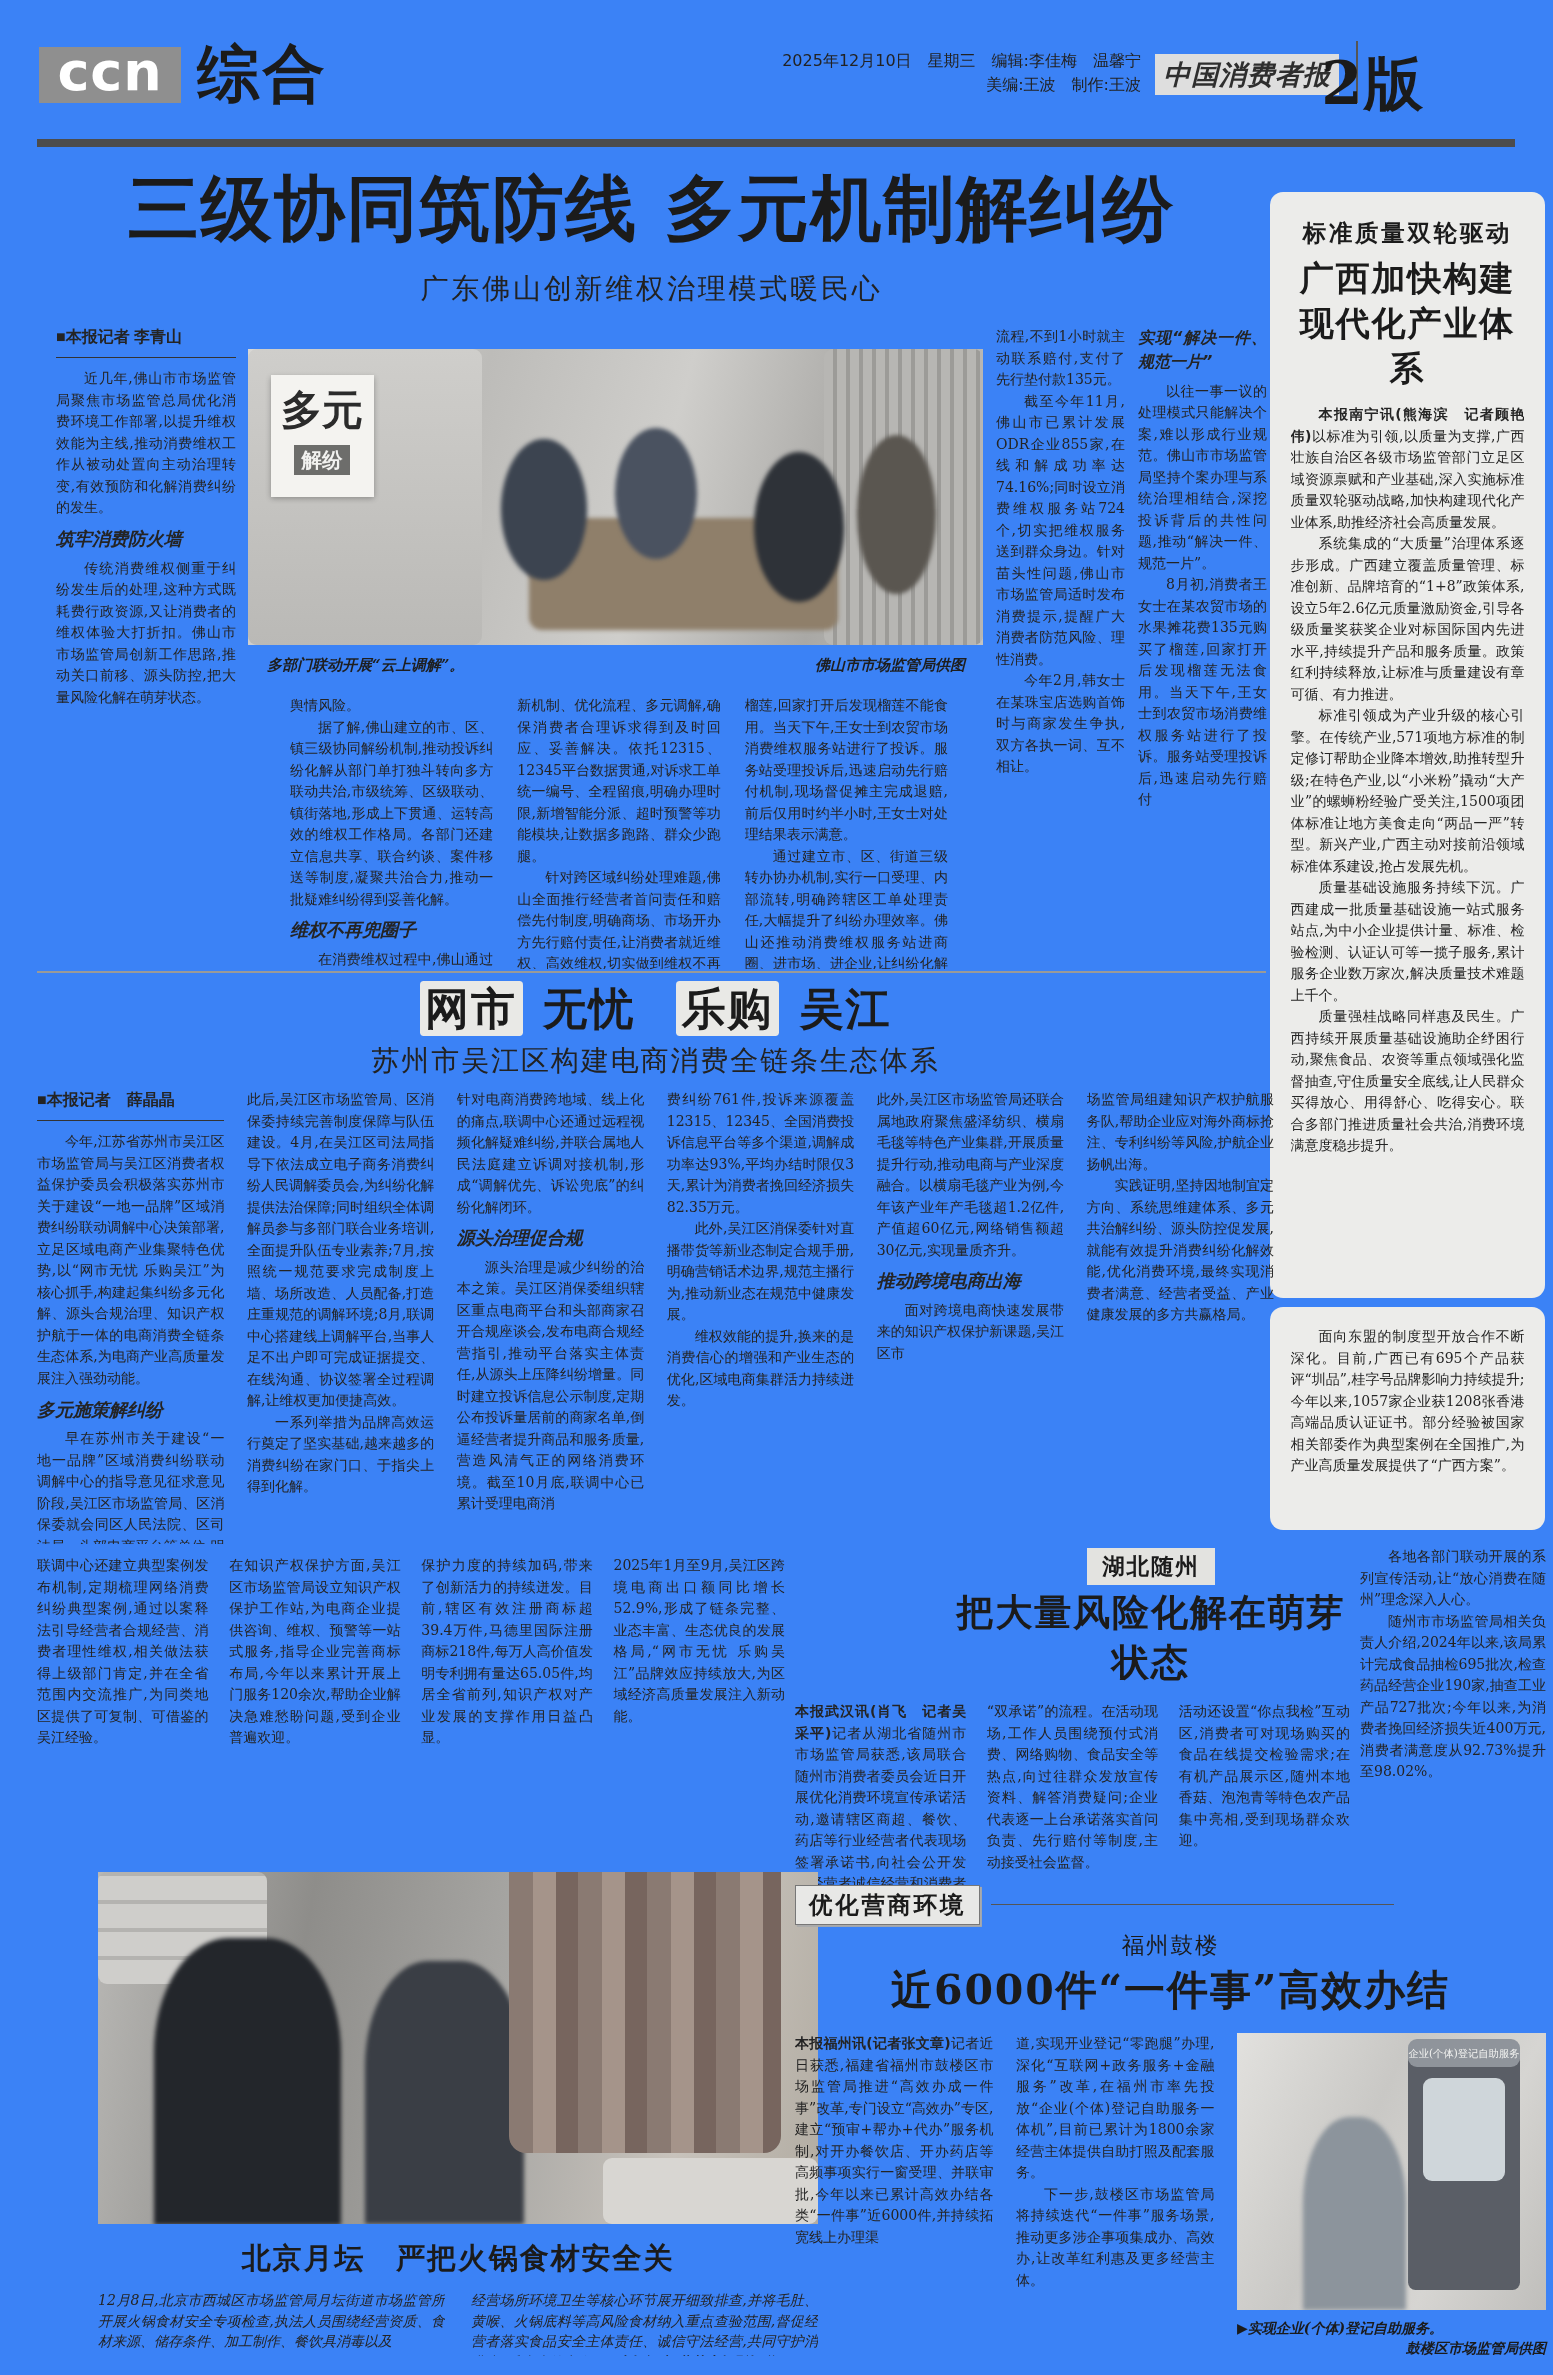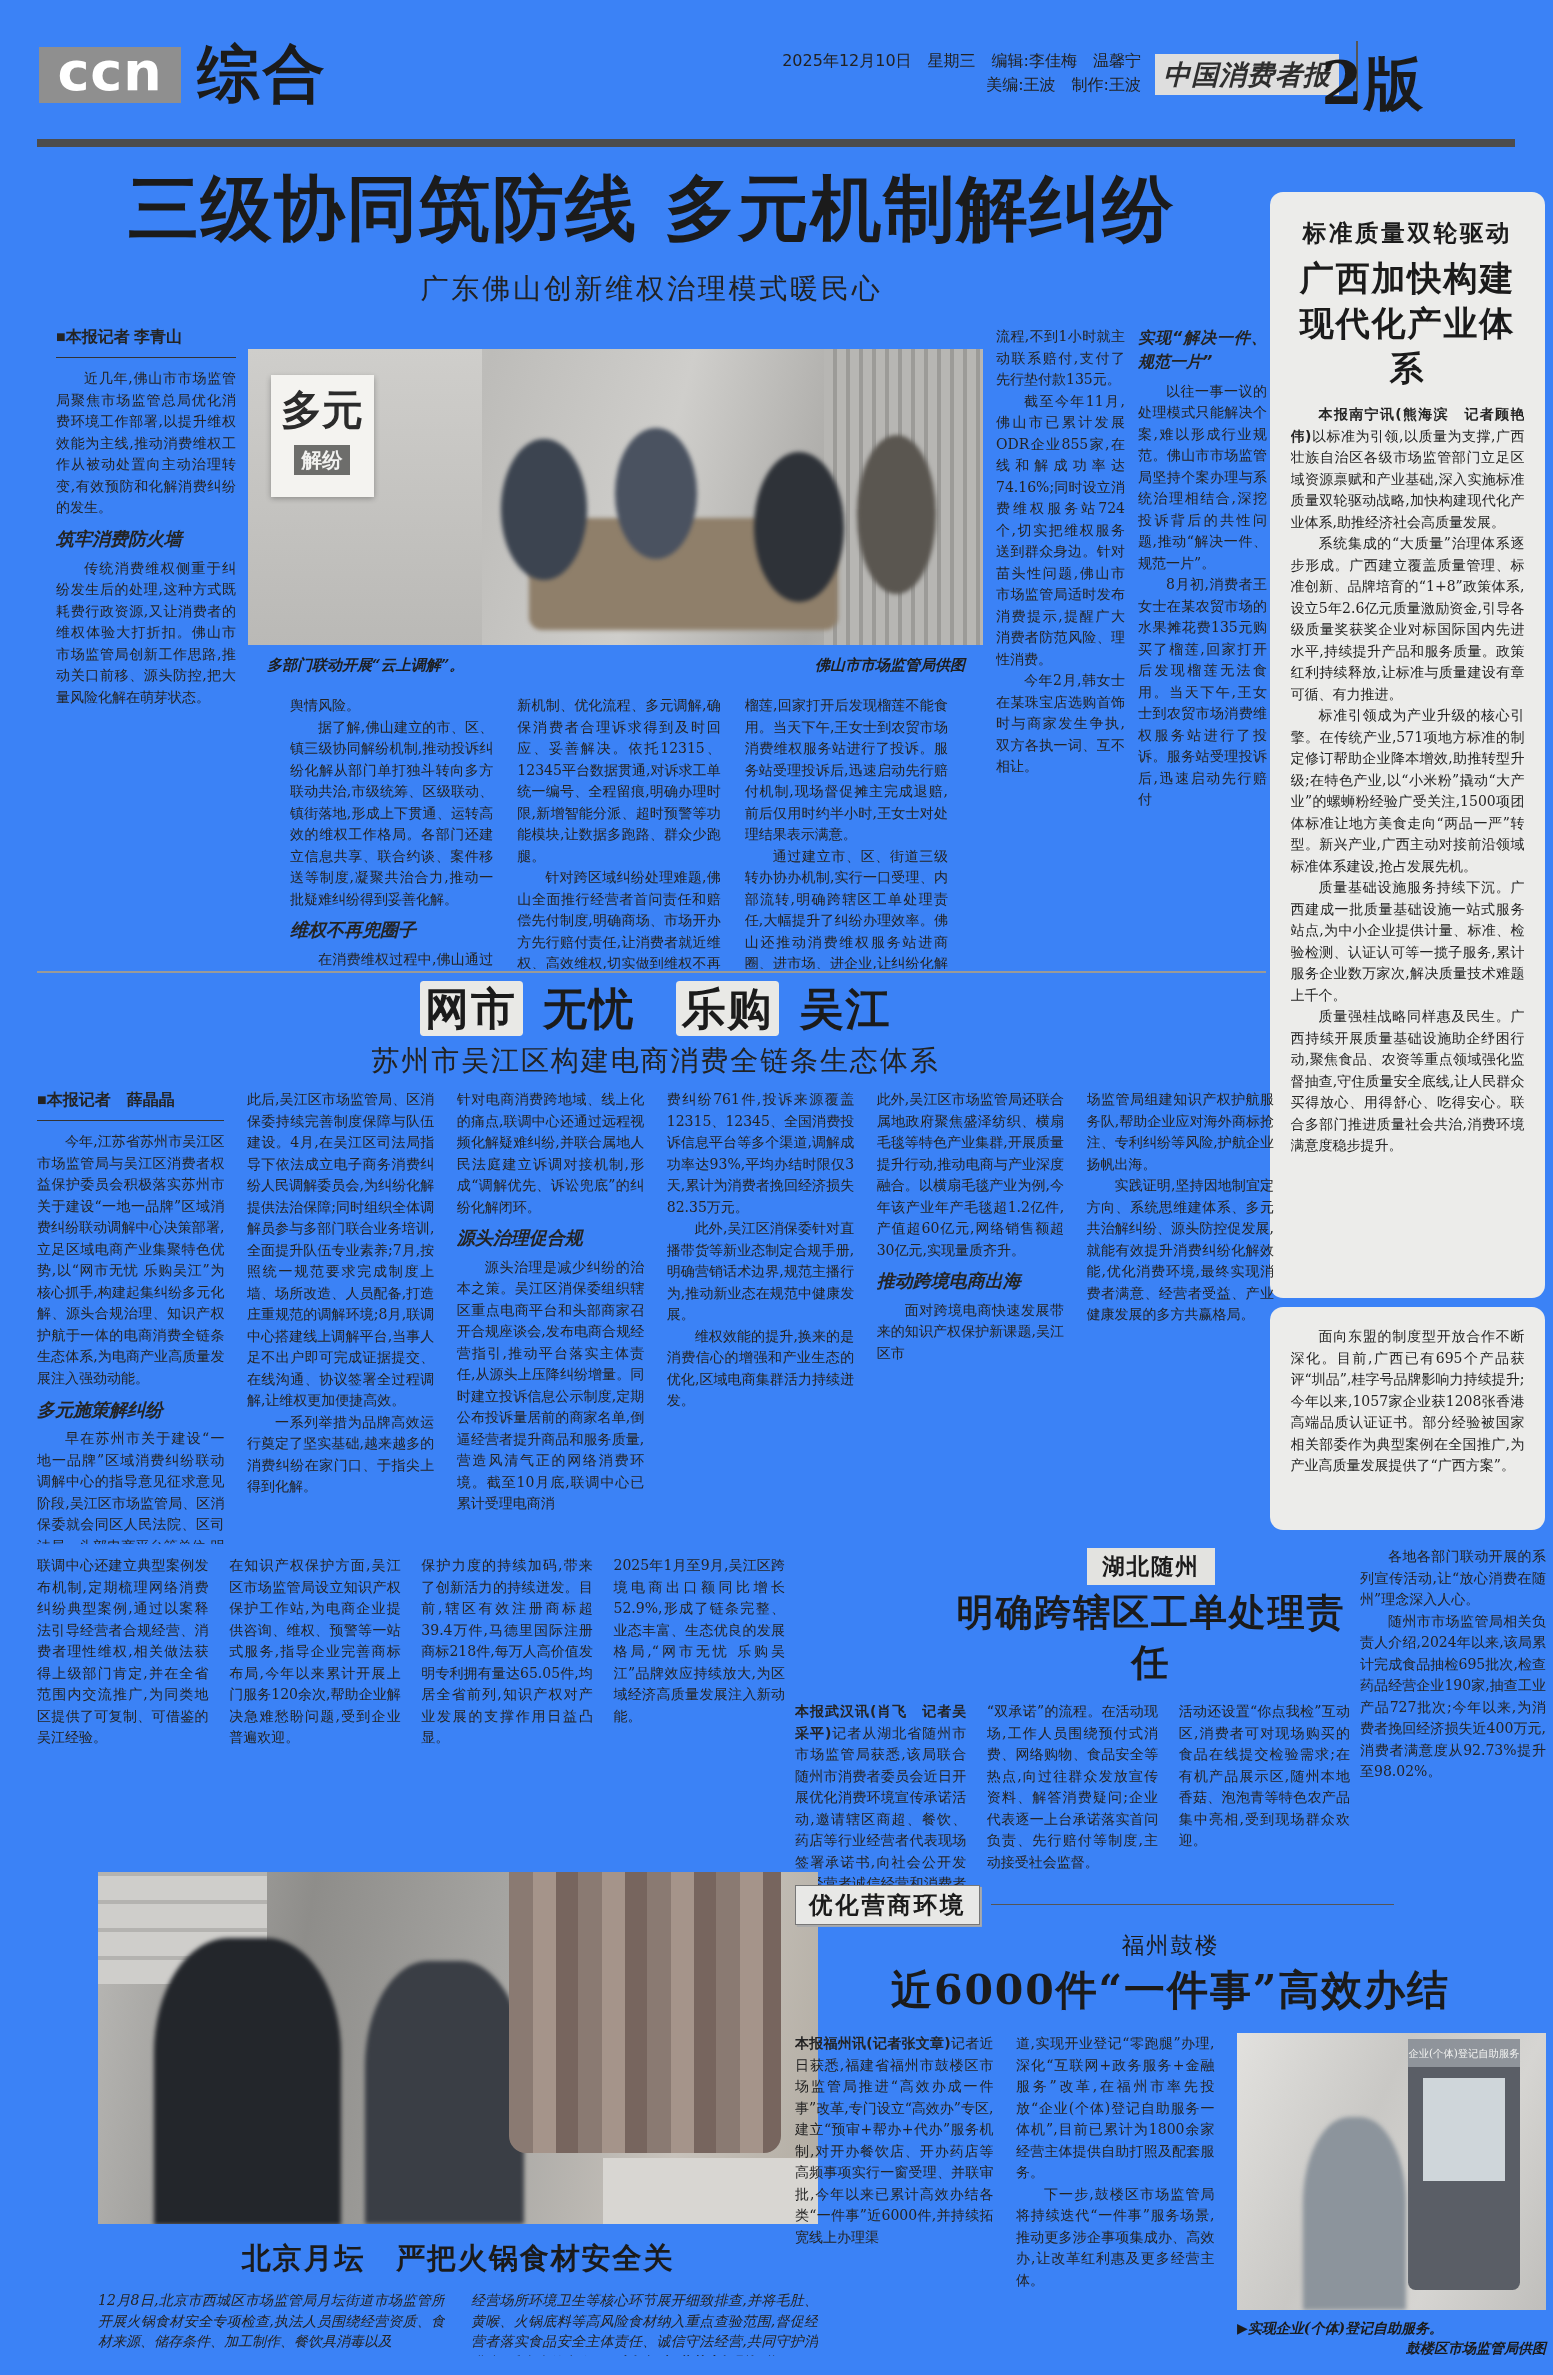--- a/index.html
+++ b/index.html
@@ -42,21 +42,21 @@
   .h-wj .sp { display:inline-block; width:20.6px; }
   .h-wj-deck { position:absolute; left:37px; top:1042px; width:1237px; text-align:center; font-size:28px;
                letter-spacing:1.9px; color:#222; }
   .kicker { display:inline-block; background:#e3e3e0; padding:2.8px 15px; font-size:22.5px;
             font-family:"DejaVu Sans","Liberation Sans",sans-serif; font-weight:bold; letter-spacing:1.9px; }
   .sec-hd { font-size:37px; font-weight:bold; letter-spacing:1.9px; }
 
   
   .photo { overflow:hidden; position:relative; background:linear-gradient(105deg,#d9d8d5 0%,#bdbcb9 30%,#cfcecb 55%,#a9a8a5 78%,#c4c3c0 100%); }
   .ph-blob { position:absolute; border-radius:50%; filter:blur(1.9px); }
-  .ph-panel { position:absolute; }
+  .ph-panel { position:absolute;border-radius:9px; }
   .ph-card { position:absolute; background:#f4f3f0; color:#2b2b2b; text-align:center;
              font-weight:bold; box-shadow:0 1.9px 5.6px rgba(0,0,0,.3); }
   .caption { font-size:15px; font-weight:bold; font-style:italic; line-height:22.5px; color:#1e1e1e; }
 
   .thin-rule { background:#9a9a98; height:1.9px; }
 
   
   .side-box { position:absolute; left:1270px; width:275px; background:#ececea; border-radius:13px; padding:19px 20.6px; }
   .side-kicker { text-align:center; font-size:23.4px; letter-spacing:2.8px; font-family:"DejaVu Sans","Liberation Sans",sans-serif; font-weight:bold; margin-top:5.6px; }
   .side-hd { text-align:center; font-size:34px; font-weight:bold; line-height:45px; letter-spacing:1.9px; margin:7.5px 0 13px; }
@@ -211,21 +211,21 @@
       <p style="text-indent:0;">保护力度的持续加码,带来了创新活力的持续迸发。目前,辖区有效注册商标超39.4万件,马德里国际注册商标218件,每万人高价值发明专利拥有量达65.05件,均居全省前列,知识产权对产业发展的支撑作用日益凸显。</p>
     </div>
     <div class="col" style="flex:1;height:309px;">
       <p style="text-indent:0;">2025年1月至9月,吴江区跨境电商出口额同比增长52.9%,形成了链条完整、业态丰富、生态优良的发展格局,“网市无忧 乐购吴江”品牌效应持续放大,为区域经济高质量发展注入新动能。</p>
     </div>
   </div>
 
   <div class="abs" style="left:795px;top:1548px;width:555px;height:317px;">
     <div style="margin-left:159px;width:394px;text-align:center;">
       <span class="kicker">湖北随州</span>
-      <div class="sec-hd" style="margin-top:3.7px;">明确跨辖区工单处理责任</div>
+      <div class="sec-hd" style="margin-top:3.7px;">把大量风险化解在萌芽状态</div>
     </div>
     <div class="flexrow" style="margin-top:13px;gap:20.6px;height:202px;">
       <div class="col" style="flex:1;height:202px;">
         <p style="text-indent:0;"><b class="lead-in">本报武汉讯(肖飞　记者吴采平)</b><span>记者从湖北省随州市市场监管局获悉,该局联合随州市消费者委员会近日开展优化消费环境宣传承诺活动,邀请辖区商超、餐饮、药店等行业经营者代表现场签署承诺书,向社会公开发布经营者诚信经营和消费者放心消费</span></p>
       </div>
       <div class="col" style="flex:1;height:202px;">
         <p style="text-indent:0;">“双承诺”的流程。在活动现场,工作人员围绕预付式消费、网络购物、食品安全等热点,向过往群众发放宣传资料、解答消费疑问;企业代表逐一上台承诺落实首问负责、先行赔付等制度,主动接受社会监督。</p>
       </div>
       <div class="col" style="flex:1;height:202px;">
         <p style="text-indent:0;">活动还设置“你点我检”互动区,消费者可对现场购买的食品在线提交检验需求;在有机产品展示区,随州本地香菇、泡泡青等特色农产品集中亮相,受到现场群众欢迎。</p>

